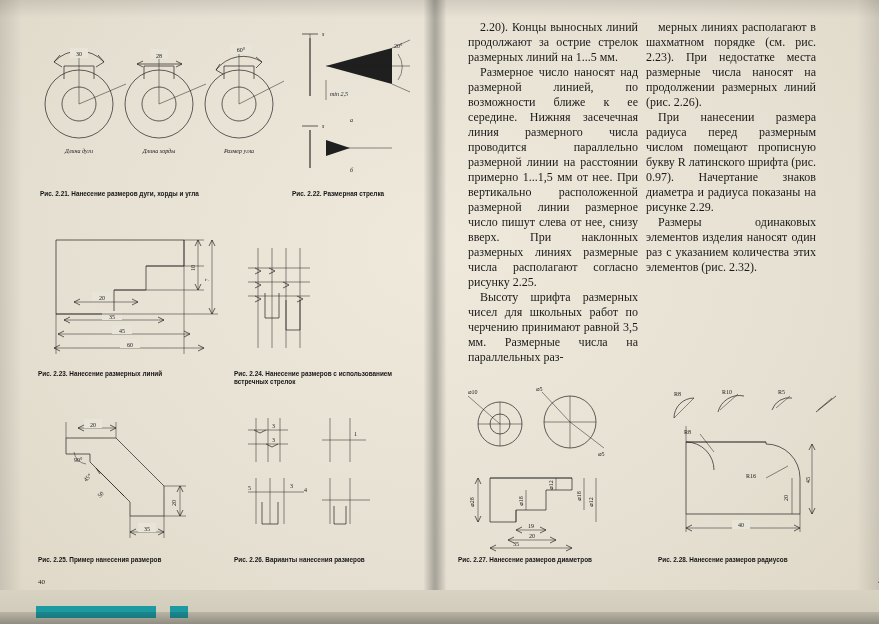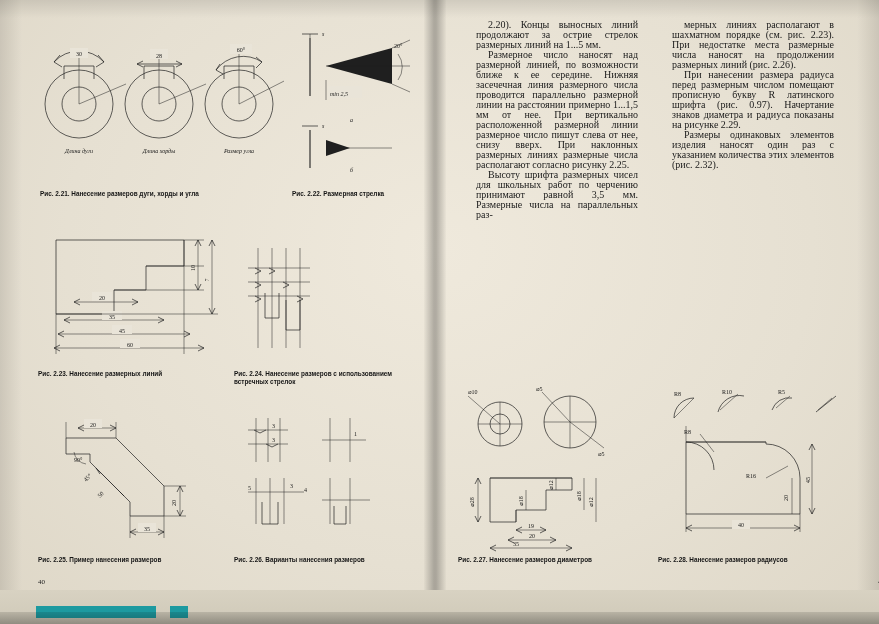--- a/index.html
+++ b/index.html
@@ -42,22 +42,22 @@
   }
   .tealbar2{
     position:absolute;left:170px;bottom:6px;width:18px;height:12px;
     background:#1d9aa0;
   }
   .page{position:absolute;top:0;height:624px;}
   .left{left:0;width:424px;}
   .right{left:446px;width:433px;}
 
   .col{position:absolute;}
-  p{margin:0 0 0 16px;text-align:justify;text-indent:12px;
-    font-size:10px;line-height:10px;color:#1a1a1a;
+  p{margin:0 0 0 8px;text-align:justify;text-indent:12px;
+    font-size:12px;line-height:15px;color:#1a1a1a;
     hyphens:auto;}
   .cap{
     font-size:6.4px;line-height:8px;color:#151515;
     font-family:"Liberation Sans", sans-serif;font-weight:bold;
   }
   .pgnum{font-size:7px;color:#222;font-family:"Liberation Serif",serif;}
 
   .fig{position:absolute;}
   svg{display:block;}
   .ln{stroke:#1f1f1f;stroke-width:0.7;fill:none;}
@@ -306,21 +306,21 @@
     </div>
 
     <div class="page right">
 
       <div class="col" style="left:14px;top:20px;width:178px;">
         <p>2.20). Концы выносных линий продолжают за острие стрелок размерных линий на 1...5 мм.</p>
         <p>Размерное число наносят над размерной линией, по возможности ближе к ее середине. Нижняя засечечная линия размерного числа проводится параллельно размерной линии на расстоянии примерно 1...1,5 мм от нее. При вертикально расположенной размерной линии размерное число пишут слева от нее, снизу вверх. При наклонных размерных линиях размерные числа располагают согласно рисунку 2.25.</p>
         <p>Высоту шрифта размерных чисел для школьных работ по черчению принимают равной 3,5 мм. Размерные числа на параллельных раз-</p>
       </div>
 
-      <div class="col" style="left:210px;top:20px;width:178px;font-family:Liberation Serif, serif;">
+      <div class="col" style="left:192px;top:20px;width:178px;font-family:Liberation Serif, serif;">
         <p>мерных линиях располагают в шахматном порядке (см. рис. 2.23). При недостатке места размерные числа наносят на продолжении размерных линий (рис. 2.26).</p>
         <p>При нанесении размера радиуса перед размерным числом помещают прописную букву R латинского шрифта (рис. 0.97). Начертание знаков диаметра и радиуса показаны на рисунке 2.29.</p>
         <p>Размеры одинаковых элементов изделия наносят один раз с указанием количества этих элементов (рис. 2.32).</p>
       </div>
 
       <div class="fig" style="left:14px;top:382px;">
         <svg width="190" height="170" viewBox="0 0 190 170">
 
           <circle cx="40" cy="42" r="22" class="ln"></circle>
           <circle cx="40" cy="42" r="10" class="ln"></circle>

